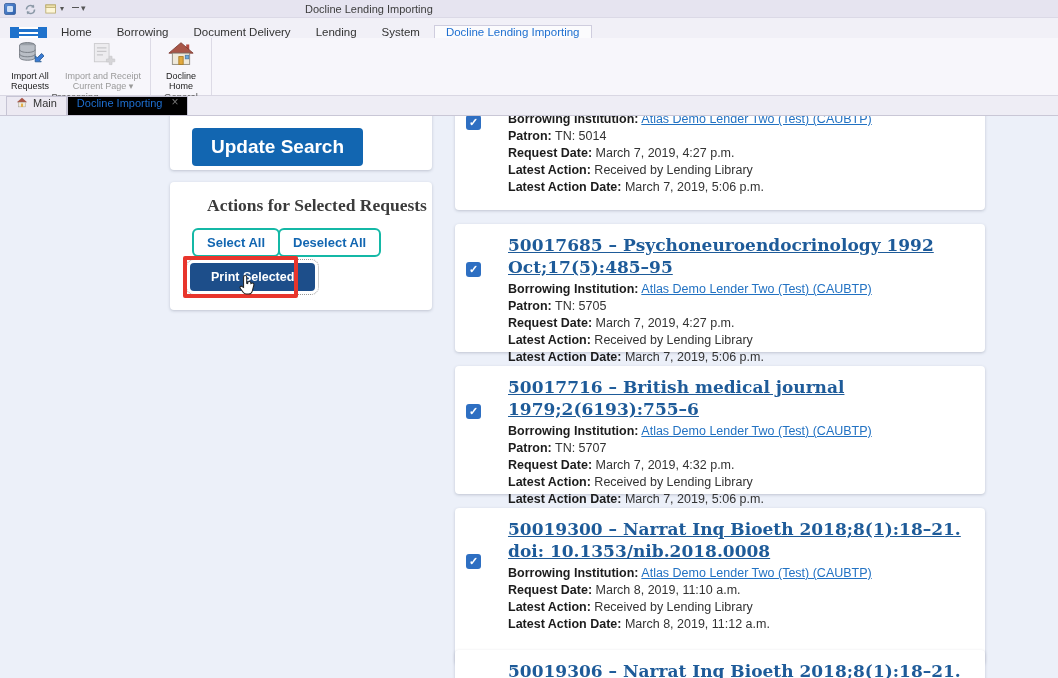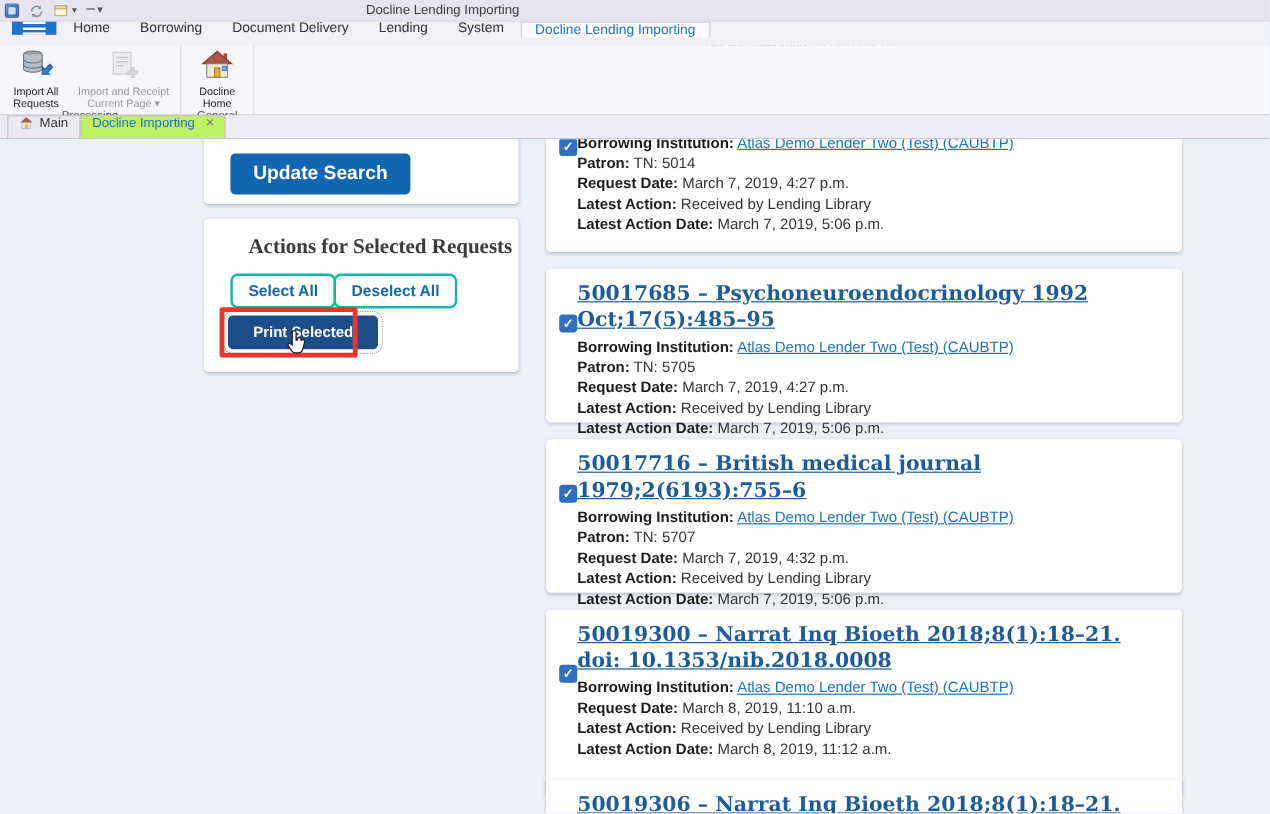--- a/index.html
+++ b/index.html
@@ -18,21 +18,21 @@
     background:#cfe0f5; border-radius:1px; }
   .caret { font-size:8px; color:#555; line-height:8px; }
   .qat-caret { font-size:9px; color:#555; position:relative; top:-1px; }
   .qat-caret::before { content:""; display:block; width:7px; height:1px; background:#555; margin:0 auto 1px; }
   .ttl-center { position:absolute; left:305px; top:3px; font-size:11px; color:#3c3c3c; }
   .ttl-right  { position:absolute; left:587px; top:3px; font-size:11px; color:#3c3c3c;margin-top:28px; }
   .ttl-right .app { color:#2b7bd4; }
 
   
   .ribbontabs { position:absolute; left:0; top:18px; width:1058px; height:20px;
-    background:#f1f0f7; display:flex; align-items:flex-start; }
+    background:#f1f0f7; display:flex; align-items:flex-end; }
   .hamburger { width:37px; margin-left:10px; background:#1f72cc; display:flex; flex-direction:column;
     justify-content:center; align-items:center; gap:2.5px; cursor:pointer; }
   .hamburger i { display:block; width:19px; height:2px; background:#fff; }
   .rtab { padding:0 11px; display:flex; align-items:center; font-size:11.5px; color:#333; cursor:pointer; margin-left:3px;}
   .rtab.active { background:#fbfbfd; border:1px solid #cfcdde; border-bottom:none; color:#1e6fd0; }
 
   
   .ribbonbody { position:absolute; left:0; top:38px; width:1058px; height:58px;
     background:#f7f6fb; border-bottom:1px solid #d9d7e3; display:flex; }
   .rgroup { display:flex; flex-direction:column; border-right:1px solid #dddbe6; }
@@ -43,43 +43,43 @@
   .rbtn.wide { width:90px; }
   .rbtn.disabled { color:#9a9a9a; }
   .rbtn.disabled svg { opacity:.45; filter:grayscale(1); }
   .rbtn svg { margin-bottom:2px; }
 
   
   .doctabs { position:absolute; left:0; top:96px; width:1058px; height:20px;
     background:#eeedf5; border-bottom:1px solid #c9c7d6; display:flex; align-items:flex-end; padding-left:6px; }
   .dtab { height:19px; display:flex; align-items:flex-start; gap:5px; padding:0 9px; font-size:11px; color:#333;
     border:1px solid #c6c4d4; border-bottom:none; background:#ece9f2; cursor:pointer; }
-  .dtab.active { background:#bef264; color:#1e6fd0; }
+  .dtab.active { background:#000000; color:#1e6fd0; }
   .dtab .close { color:#777; font-size:12px; line-height:10px; padding-left:4px; cursor:pointer; }
 
   
   .webview { position:absolute; left:0; top:116px; width:1058px; height:562px;
     background:#ecf0f9; overflow:hidden; }
   .panel { position:absolute; left:170px; width:262px; background:#fff; border-radius:4px;
     box-shadow:0 1px 3px rgba(60,64,90,.25); }
-  .btn-solid { display:inline-block; background:#1266b1; color:#fff; font-weight:bold; font-size:16px;
+  .btn-solid { display:inline-block; background:#1266b1; color:#fff; font-weight:bold; font-size:19px;
     border:none; border-radius:4px; padding:8px 19px; cursor:pointer; font-family:"Liberation Sans",sans-serif; }
   .btn-outline { display:inline-block; background:#fff; color:#1266b1; font-weight:bold; font-size:13px;
     border:2px solid #14b8a6; border-radius:6px; padding:5px 13px; cursor:pointer; font-family:"Liberation Sans",sans-serif; }
   .btn-dark { display:inline-block; background:#1d4e8a; color:#fff; font-weight:bold; font-size:12.5px;
     border:none; border-radius:4px; padding:7px 21px; cursor:pointer; outline:1px dotted #999; outline-offset:3px;
     font-family:"Liberation Sans",sans-serif; }
   .actions-heading { font-family:"DejaVu Serif","Liberation Serif",serif; font-weight:bold;
     font-size:17.5px; color:#3b3b3b; }
   .red-box { position:absolute; left:183px; top:140px; width:115px; height:42px;
     border:4px solid #e8352c; border-radius:2px; pointer-events:none; }
 
   
   .card { position:absolute; left:455px; width:530px; background:#fff; border-radius:4px;
-    box-shadow:0 1px 3px rgba(60,64,90,.25); padding:10px 20px 0 26px; }
+    box-shadow:0 1px 3px rgba(60,64,90,.25); padding:10px 20px 0 53px; }
   .checkbox { position:absolute; left:11px; width:15px; height:15px; background:#2e6fc2;
     border-radius:3px; cursor:pointer; color:#fff; font-size:11px; font-weight:bold;
     display:flex; align-items:center; justify-content:center; }
   .checkbox::after { content:"\2713"; }
   .card-title { display:block; font-family:"DejaVu Serif","Liberation Serif",serif; font-weight:bold;
     font-size:17px; line-height:22px; color:#1e5b99; text-decoration:underline; cursor:pointer; margin-bottom:3px; }
   .field { font-size:12.5px; line-height:17px; color:#333; }
   .flabel { font-weight:bold; color:#1c1c1c; }
   .flink { color:#2272c3; text-decoration:underline; cursor:pointer; }
 

